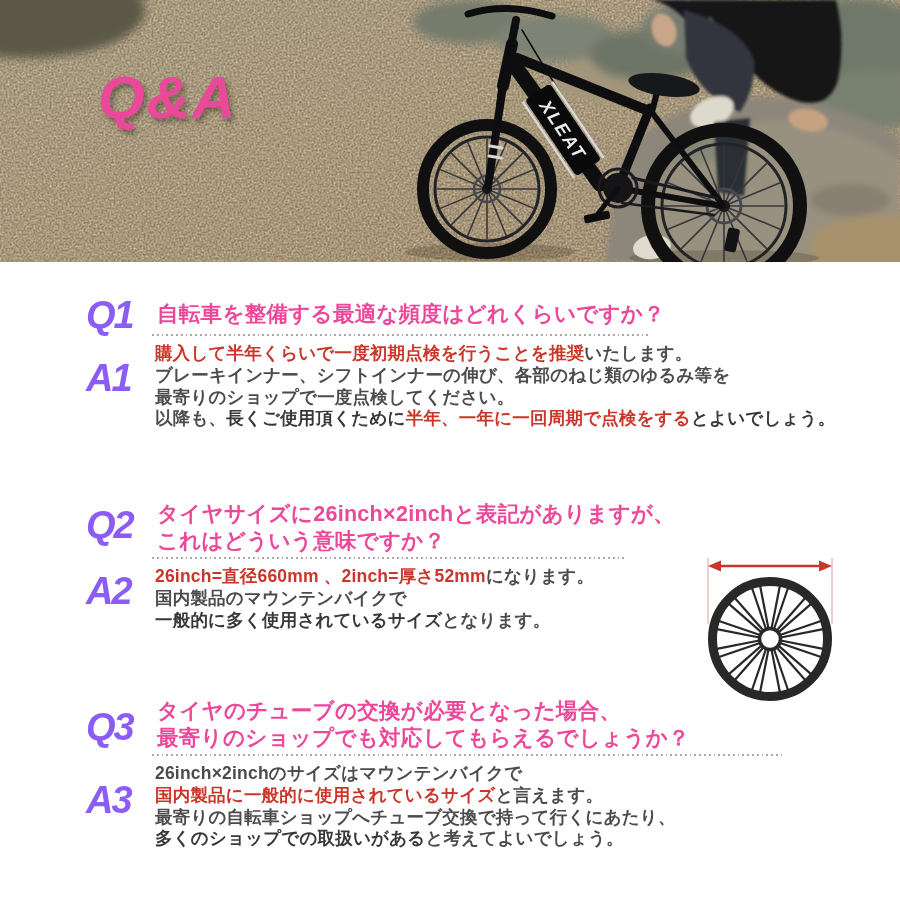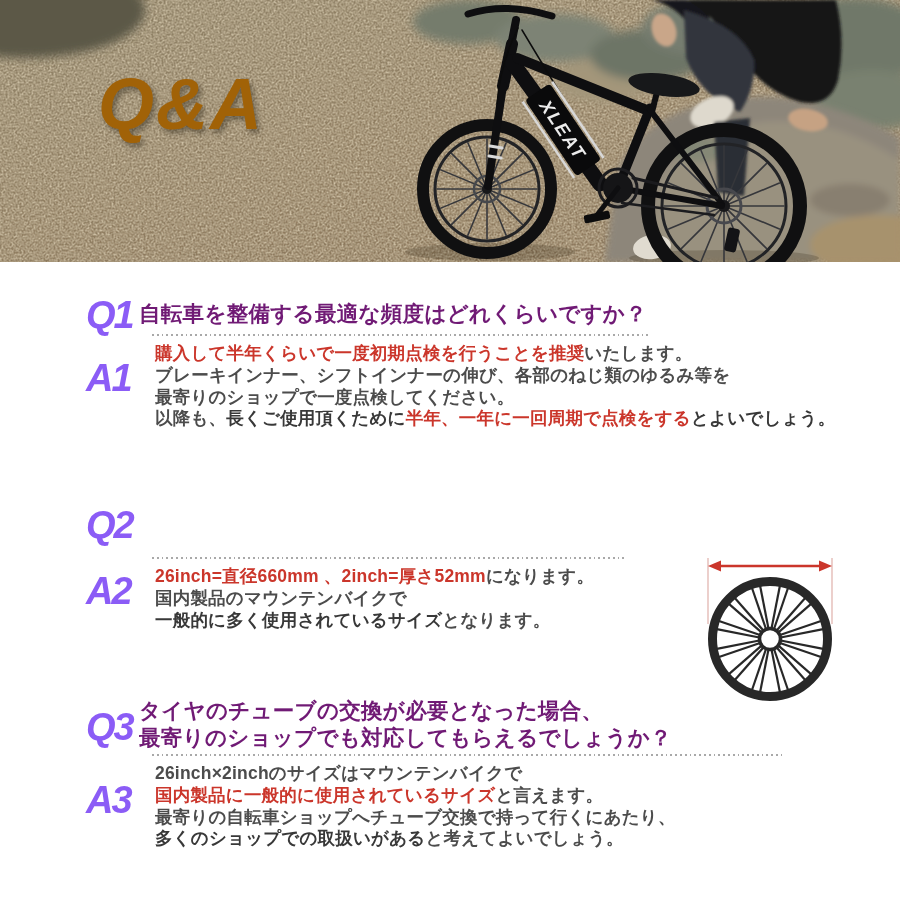--- a/index.html
+++ b/index.html
@@ -1,28 +1,28 @@
 <!DOCTYPE html>
 <html><head>
 <meta charset="utf-8">
 <style>
   html,body{margin:0;padding:0;background:#fff;}
   #stage{position:relative;width:900px;height:900px;background:#ffffff;overflow:hidden;
          font-family:"Liberation Sans","DejaVu Sans",sans-serif;}
 
   
   .hero{position:absolute;left:0;top:0;width:900px;height:262px;overflow:hidden;}
-  .hero-title{position:absolute;left:98px;top:68px;font-size:72px;font-weight:800;font-style:italic;
-              color:#a16207;letter-spacing:2px;text-shadow:3px 4px 5px rgba(45,38,24,.45);line-height:1;}
+  .hero-title{position:absolute;left:98px;top:68px;font-size:60px;font-weight:800;font-style:italic;
+              color:#ec4899;letter-spacing:2px;text-shadow:3px 4px 5px rgba(45,38,24,.45);line-height:1;}
 
   
   .qnum{position:absolute;left:86px;font-style:italic;font-weight:800;font-size:38px;
         color:#8b5cf6;letter-spacing:-2px;line-height:1;}
-  .question{position:absolute;left:139px;font-size:21.5px;line-height:27px;font-weight:800;
-            color:#701a75;letter-spacing:.3px;}
+  .question{position:absolute;left:157px;font-size:21.5px;line-height:27px;font-weight:800;
+            color:#ec4899;letter-spacing:.3px;}
   .dots{position:absolute;left:152px;height:2px;
         background:repeating-linear-gradient(90deg,#a9a9a9 0 1.8px,transparent 1.8px 4.8px);}
   .body{position:absolute;left:155px;font-size:17.5px;line-height:21.8px;color:#4c4c4c;letter-spacing:.2px;}
   .seg-n{font-weight:700;}
   .seg-b{font-weight:700;color:#383838;}
   .seg-red{font-weight:700;color:#cb362b;text-align:right;}
 
   
   .d-size{position:absolute;left:690px;top:495px;width:168px;text-align:center;
           font-size:37px;font-weight:800;color:#2d2d2d;letter-spacing:-1px;line-height:1;}
@@ -178,20 +178,24 @@
   <div class="dots" style="top:334px;width:498px"></div>
   <div class="qnum" style="top:359px">A1</div>
   <div class="body" style="top:343px">
     <div><span class="seg-red">購入して半年くらいで一度初期点検を行うことを推奨</span><span class="seg-n">いたします。</span></div>
     <div><span class="seg-n">ブレーキインナー、シフトインナーの伸び、各部のねじ類のゆるみ等を</span></div>
     <div><span class="seg-n">最寄りのショップで一度点検してください。</span></div>
     <div><span class="seg-n">以降も、</span><span class="seg-b">長くご使用頂くために</span><span class="seg-red">半年、一年に一回周期で点検をする</span><span class="seg-b">とよいでしょう。</span></div>
   </div>
 
   <div class="qnum" style="top:506px">Q2</div>
+  <div class="question" style="top:501px">
+    <div>タイヤサイズに26inch×2inchと表記がありますが、</div>
+    <div>これはどういう意味ですか？</div>
+  </div>
   <div class="dots" style="top:557px;width:474px"></div>
   <div class="qnum" style="top:572px">A2</div>
   <div class="body" style="top:566px">
     <div><span class="seg-red">26inch=直径660mm 、2inch=厚さ52mm</span><span class="seg-n">になります。</span></div>
     <div><span class="seg-n">国内製品のマウンテンバイクで</span></div>
     <div><span class="seg-b">一般的に多く使用されているサイズ</span><span class="seg-n">となります。</span></div>
   </div>
 
   <svg class="wheel-svg" width="150" height="150" viewBox="0 0 150 150">
     <line x1="13" y1="4" x2="13" y2="70" stroke="#dfb0aa" stroke-width="1.2"></line>

